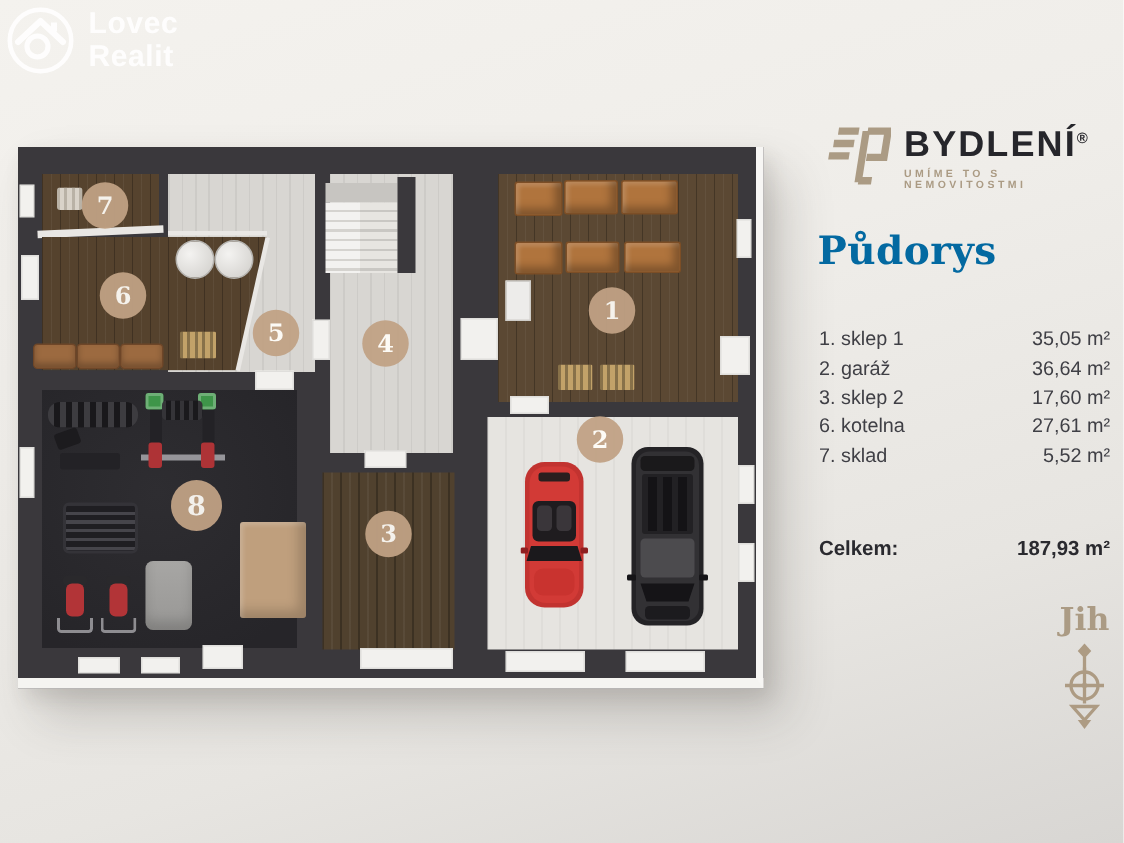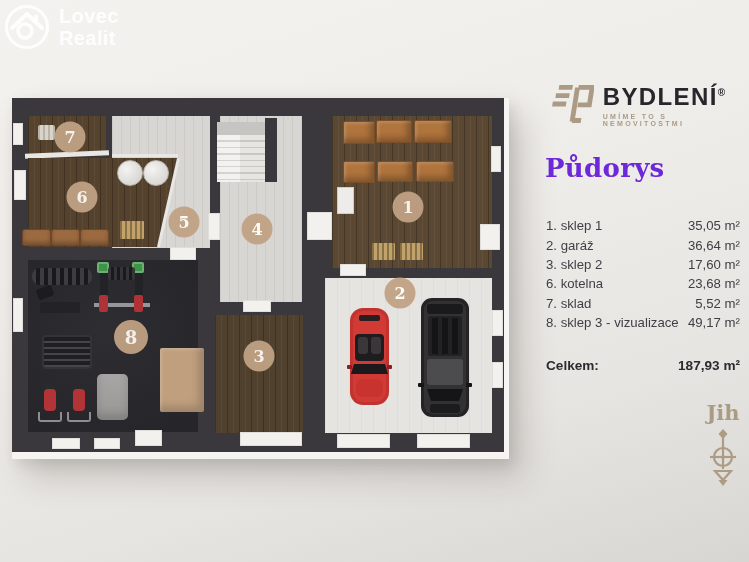--- a/index.html
+++ b/index.html
@@ -43,21 +43,21 @@
   .dark-eq{position:absolute;background:#232226;border-radius:2px;}
 
   
   #brand{left:545px;top:76px;display:flex;align-items:flex-end;}
   #brand-textcol{margin-left:9px;padding-top:5px;}
   #brand-name{font-size:24px;font-weight:bold;letter-spacing:1.4px;color:#26262b;line-height:24px;}
   #brand-name sup{font-size:10px;font-weight:bold;}
   #brand-tagline{margin-top:4px;font-size:7px;font-weight:bold;letter-spacing:2.3px;
     color:var(--logo-tan,#ab9b84);}
   #title{left:545px;top:153px;margin:0;font-family:"DejaVu Serif",serif;
-    font-weight:bold;font-size:26px;color:#6d28d9;letter-spacing:.3px;}
+    font-weight:bold;font-size:26px;color:#0369a1;letter-spacing:.3px;}
   #room-list{left:546px;top:197px;width:194px;color:var(--list-text,#3f3f45);font-size:13.2px;margin-top:19px;}
   #room-list .row{display:flex;justify-content:space-between;height:19.4px;align-items:center;}
   #total-row{left:546px;top:358px;width:194px;display:flex;justify-content:space-between;
     font-size:13.6px;font-weight:bold;color:#2a2a2f;}
   #jih{left:700px;top:400px;width:46px;text-align:center;
     font-family:"DejaVu Serif",serif;font-weight:bold;font-size:21px;color:var(--logo-tan,#ab9b84);}
   #compass{left:705px;top:428px;}
 </style>
 </head>
 <body>
@@ -225,29 +225,25 @@
     <div class="row">
         <span>2. garáž</span>
         <span>36,64 m²</span>
       </div>
     <div class="row">
         <span>3. sklep 2</span>
         <span>17,60 m²</span>
       </div>
     <div class="row">
         <span>6. kotelna</span>
-        <span>23,68 m²</span>
+        <span>27,61 m²</span>
       </div>
     <div class="row">
         <span>7. sklad</span>
         <span>5,52 m²</span>
-      </div>
-    <div class="row">
-        <span>8. sklep 3 - vizualizace</span>
-        <span>49,17 m²</span>
       </div>
   </div>
 
   <div id="total-row" class="abs">
     <span>Celkem:</span>
     <span>187,93 m²</span>
   </div>
 
   <div id="jih" class="abs">Jih</div>
   <svg id="compass" class="abs" width="36" height="60" viewBox="0 0 36 60">

